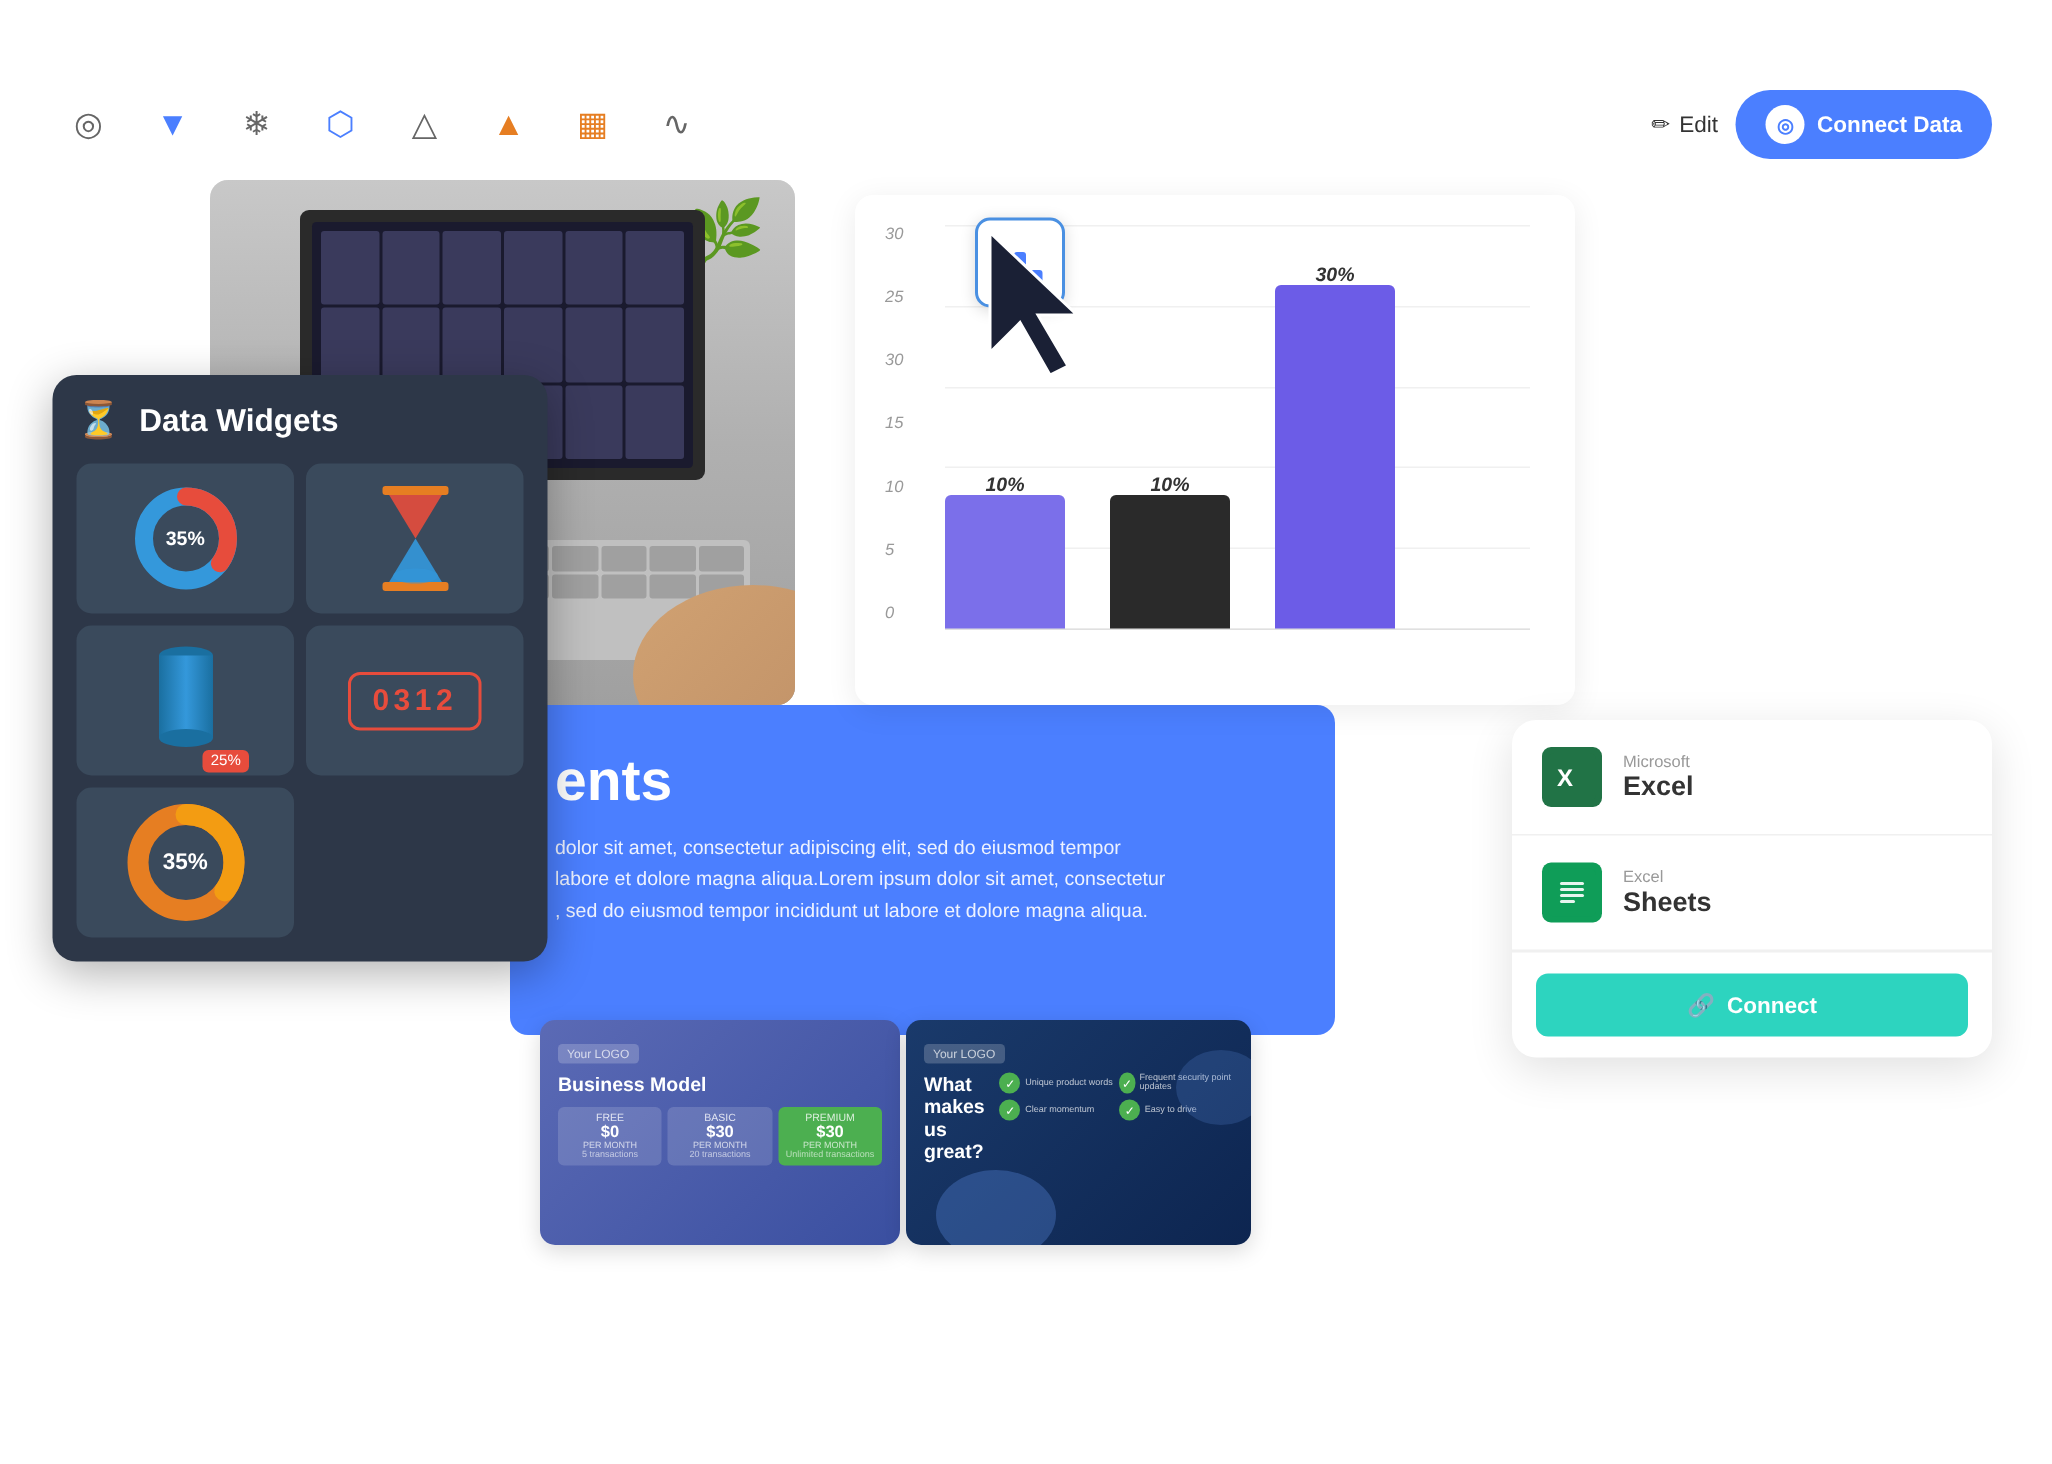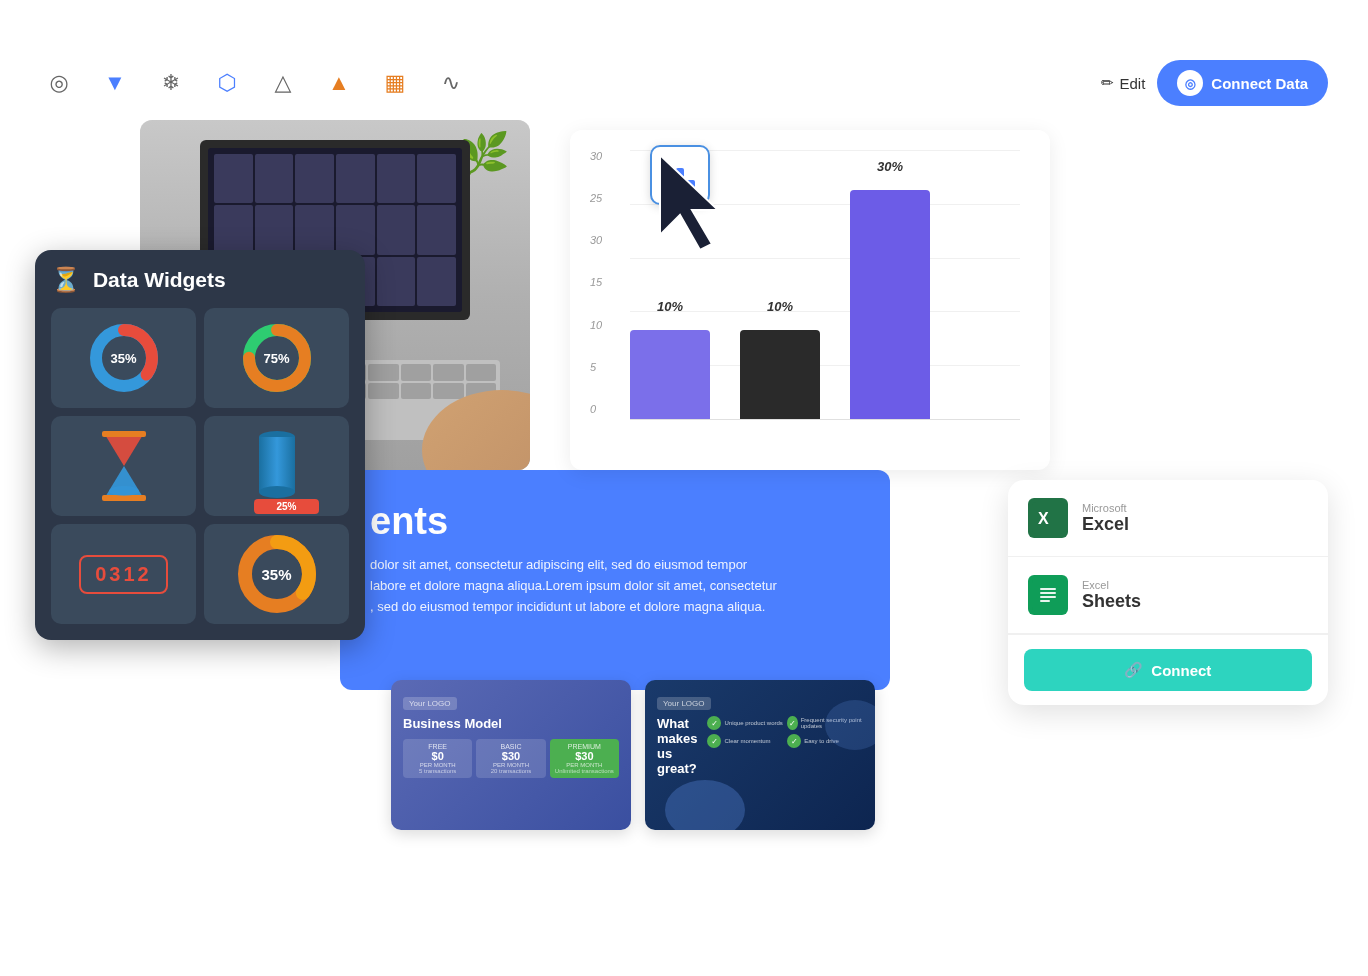--- a/index.html
+++ b/index.html
@@ -175,21 +175,21 @@
       left: 40px; right: 10px; bottom: 30px; top: 0;
       display: flex;
       align-items: flex-end;
       gap: 30px;
       padding-bottom: 0;
     }
     .bar-group {
       display: flex;
       flex-direction: column;
       align-items: center;
-      gap: 16px;
+      gap: 0;
     }
     .bar-label-top {
       font-size: 13px;
       font-weight: 700;
       color: #333;
     }
     .bar {
       width: 80px;
       border-radius: 4px 4px 0 0;
     }
@@ -323,22 +323,22 @@
     .cylinder-widget {
       position: relative;
     }
     .cylinder-percent {
       position: absolute;
       bottom: -8px;
       right: -20px;
       background: #e74c3c;
       color: white;
       font-size: 10px;
-      font-weight: 700;
-      padding: 2px 22px;
+      font-weight: 400;
+      padding: 2px 5px;
       border-radius: 4px;
     }
 
     
     .counter-widget {
       border: 2px solid #e74c3c;
       border-radius: 8px;
       padding: 6px 14px;
       font-size: 20px;
       font-weight: 700;
@@ -437,23 +437,22 @@
       font-weight: 600;
       cursor: pointer;
       display: flex; align-items: center; justify-content: center; gap: 8px;
     }
 
     
     .presentations-area {
       position: absolute;
       top: 680px;
       left: 360px;
-      display: flex; gap: 14px;
+      display: flex; gap: 4px;
       z-index: 5;
-      margin-left: 31px;
     }
     .pres-thumb {
       width: 240px; height: 150px;
       background: linear-gradient(135deg, #5b6ab5 0%, #3a4fa0 100%);
       border-radius: 10px;
       overflow: hidden;
       box-shadow: 0 4px 15px rgba(0,0,0,0.15);
       position: relative;
       padding: 12px;
     }
@@ -697,29 +696,20 @@
       <div class="widget-cell">
         <div class="donut-container">
           <svg class="donut-svg" width="72" height="72" viewBox="0 0 72 72">
             <circle cx="36" cy="36" r="28" fill="none" stroke="#3498db" stroke-width="12"></circle>
             <circle cx="36" cy="36" r="28" fill="none" stroke="#e74c3c" stroke-width="12" stroke-dasharray="61.6 114.4" stroke-linecap="round"></circle>
           </svg>
           <span class="donut-text">35%</span>
         </div>
       </div>
 
-      <div class="widget-cell">
-        <div class="donut-container">
-          <svg class="donut-svg" width="72" height="72" viewBox="0 0 72 72">
-            <circle cx="36" cy="36" r="28" fill="none" stroke="#2ecc71" stroke-width="12"></circle>
-            <circle cx="36" cy="36" r="28" fill="none" stroke="#e67e22" stroke-width="12" stroke-dasharray="131.9 44.0" stroke-linecap="round"></circle>
-          </svg>
-          <span class="donut-text">75%</span>
-        </div>
-      </div>
 
       <div class="widget-cell">
         <div class="hourglass-widget">
           <svg width="50" height="70" viewBox="0 0 50 70">
             <polygon points="5,2 45,2 25,35" fill="#e74c3c" opacity="0.9"></polygon>
             <polygon points="5,68 45,68 25,35" fill="#3498db" opacity="0.9"></polygon>
             <rect x="3" y="0" width="44" height="6" rx="2" fill="#e67e22"></rect>
             <rect x="3" y="64" width="44" height="6" rx="2" fill="#e67e22"></rect>
             <ellipse cx="25" cy="60" rx="15" ry="5" fill="#3498db" opacity="0.6"></ellipse>
           </svg>

